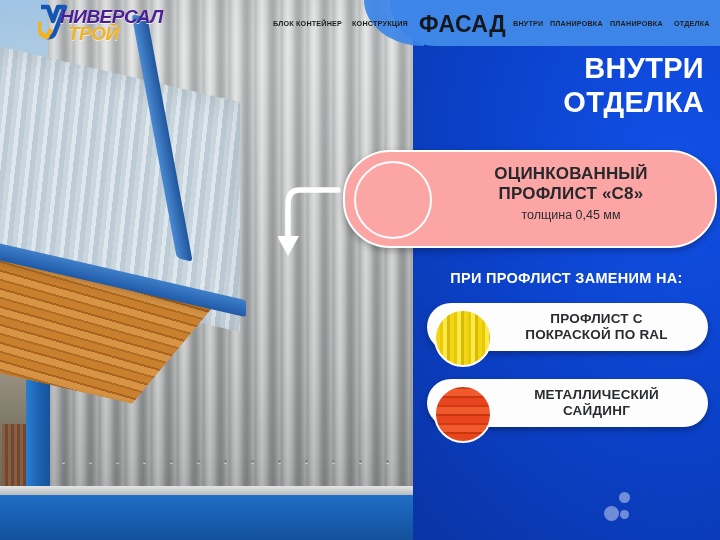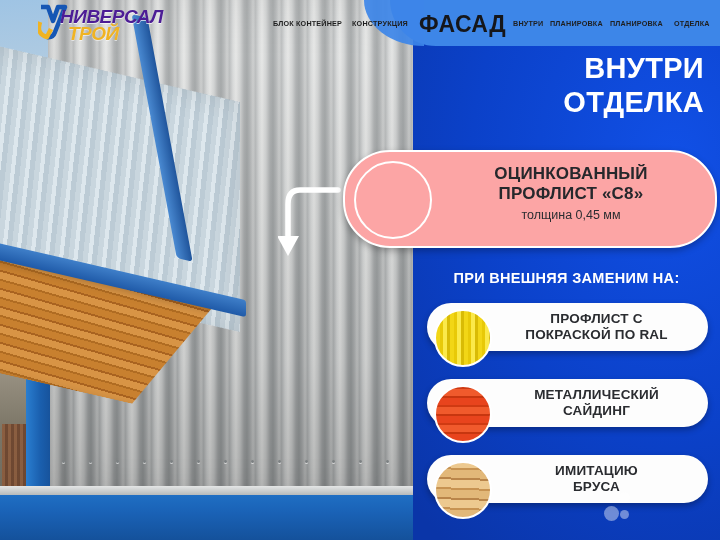--- a/index.html
+++ b/index.html
@@ -228,45 +228,38 @@
 
   <div class="badge">
     <div class="win"></div>
     <div class="btxt">
       <div class="b1">ОЦИНКОВАННЫЙ</div>
       <div class="b1">ПРОФЛИСТ «С8»</div>
       <div class="b2">толщина 0,45 мм</div>
     </div>
   </div>
 
-  <div class="rep-head">ПРИ ВНЕШНЯЯ ЗАМЕНИМ НА:</div>
+  <div class="rep-head">ПРИ ПРОФЛИСТ ЗАМЕНИМ НА:</div>
 
   <div class="opt o1">
     <div class="circ sw-yellow"></div>
     <div class="lbl">
       <div>ПРОФЛИСТ С</div>
       <div>ПОКРАСКОЙ ПО RAL</div>
     </div>
   </div>
 
   <div class="opt o2">
     <div class="circ sw-red"></div>
     <div class="lbl">
       <div>МЕТАЛЛИЧЕСКИЙ</div>
       <div>САЙДИНГ</div>
     </div>
   </div>
 
-  <div class="opt o3">
-    <div class="circ sw-wood"></div>
-    <div class="lbl">
-      <div>ИМИТАЦИЮ</div>
-      <div>БРУСА</div>
-    </div>
-  </div>
 
   <div class="avito">
     <div class="d" style="left:2px;top:20px;width:15px;height:15px;"></div>
     <div class="d" style="left:17px;top:6px;width:11px;height:11px;"></div>
     <div class="d" style="left:18px;top:24px;width:9px;height:9px;"></div>
   </div>
 
 </div>
 
 </body></html>

